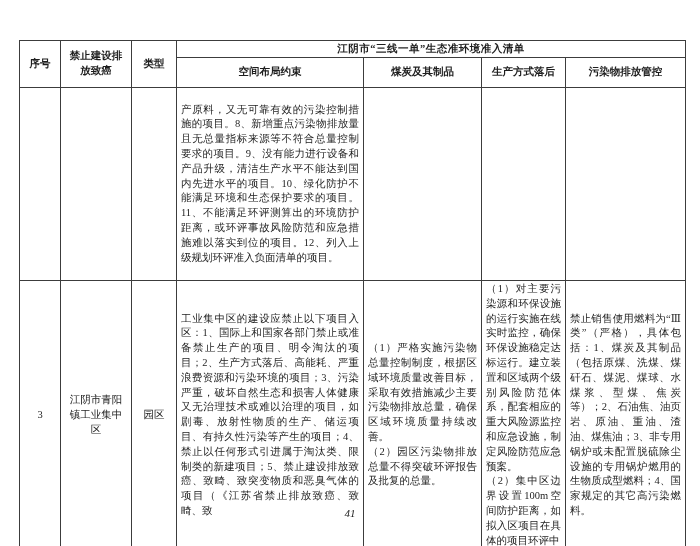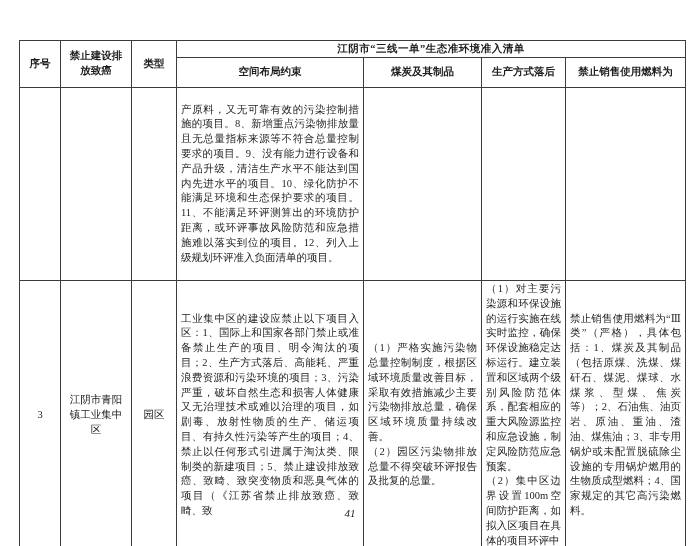--- a/index.html
+++ b/index.html
@@ -73,21 +73,21 @@
       <tr class="title-row">
         <th rowspan="2">序号</th>
         <th rowspan="2">禁止建设排放致癌</th>
         <th rowspan="2">类型</th>
         <th colspan="4" class="title-cell">江阴市“三线一单”生态准环境准入清单</th>
       </tr>
       <tr class="subheader-row">
         <th>空间布局约束</th>
         <th>煤炭及其制品</th>
         <th>生产方式落后</th>
-        <th>禁止销售使用燃料为</th>
+        <th>污染物排放管控</th>
       </tr>
     </thead>
     <tbody>
       <tr class="row-cont">
         <td class="center"></td>
         <td class="unit-cell"></td>
         <td class="center"></td>
         <td class="txt v-top">产原料，又无可靠有效的污染控制措施的项目。8、新增重点污染物排放量且无总量指标来源等不符合总量控制要求的项目。9、没有能力进行设备和产品升级，清洁生产水平不能达到国内先进水平的项目。10、绿化防护不能满足环境和生态保护要求的项目。11、不能满足环评测算出的环境防护距离，或环评事故风险防范和应急措施难以落实到位的项目。12、列入上级规划环评准入负面清单的项目。</td>
         <td class="txt"></td>
         <td class="txt"></td>

